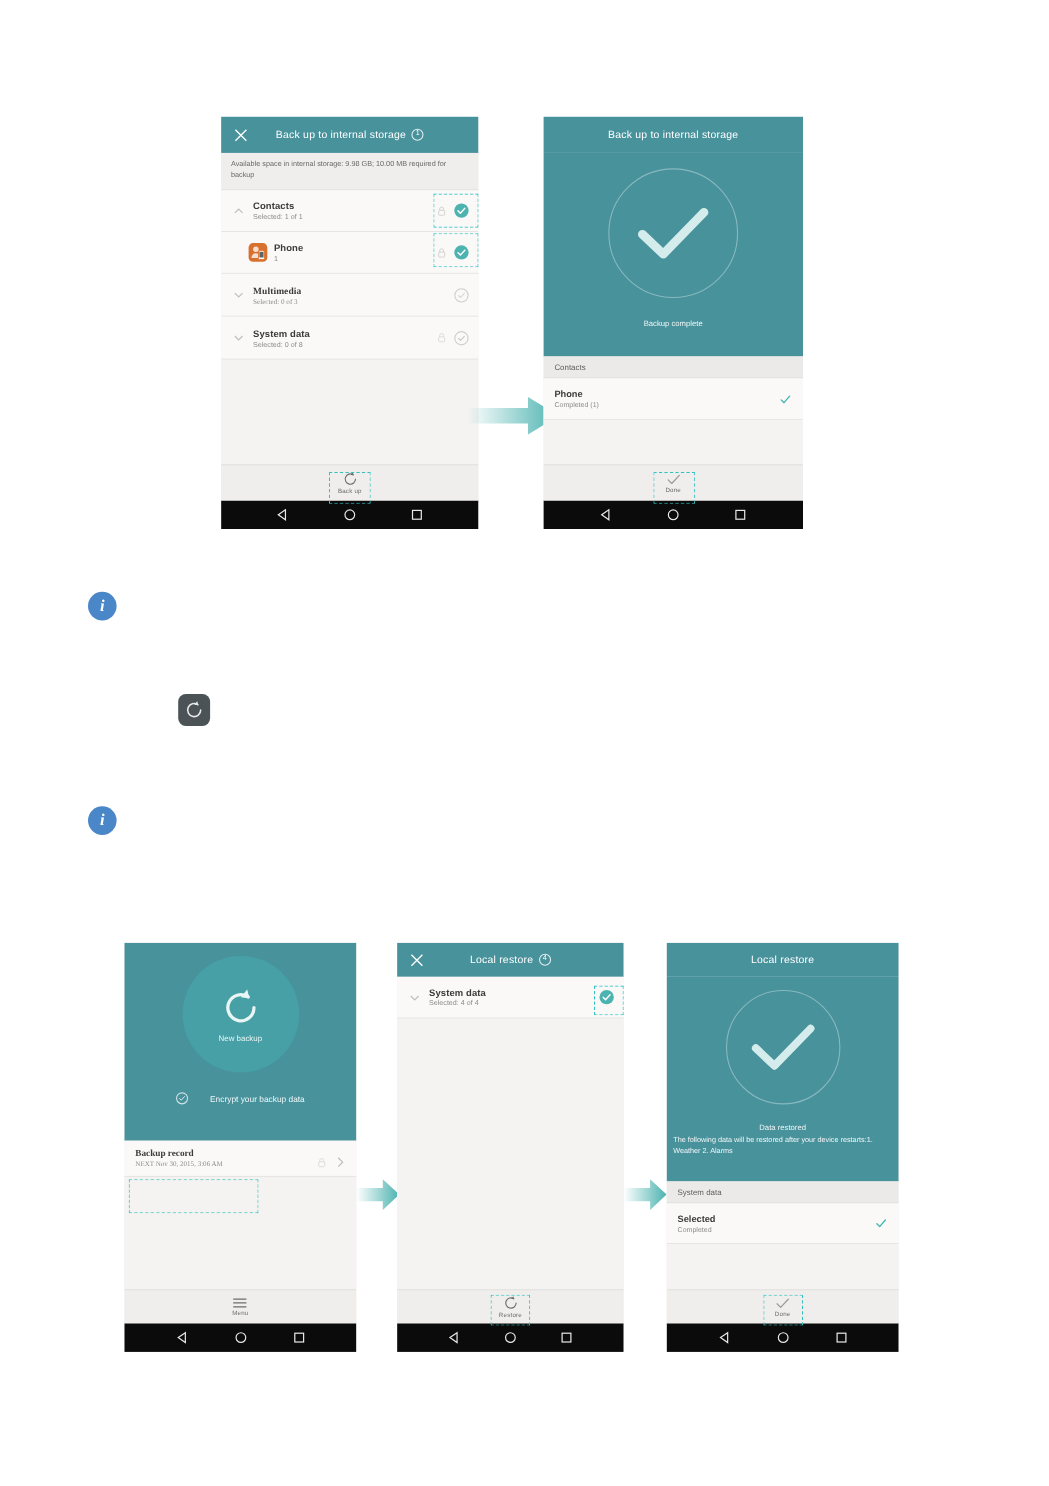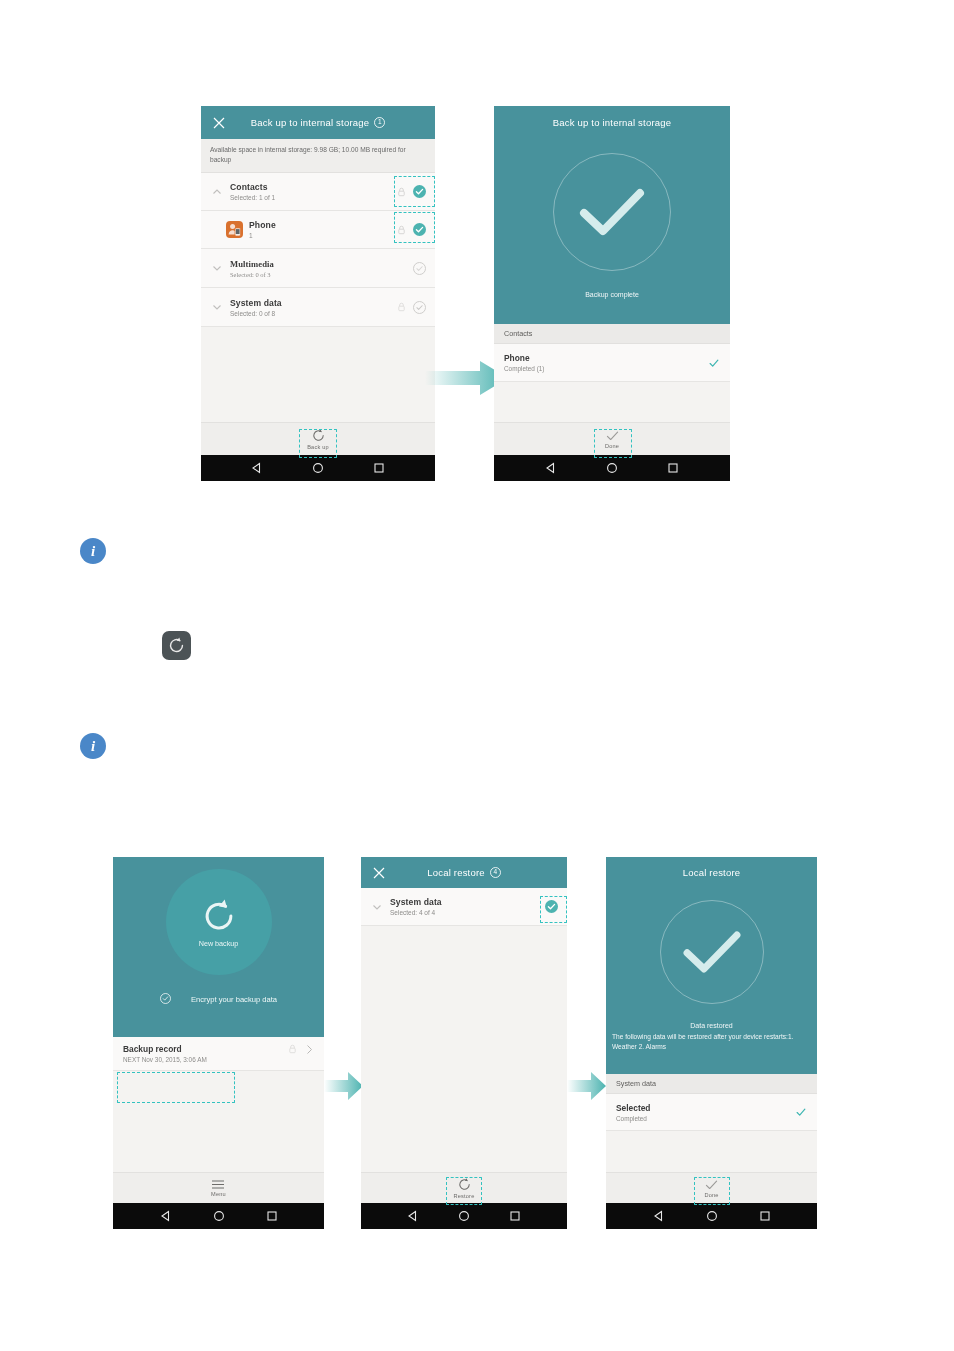--- a/index.html
+++ b/index.html
@@ -323,21 +323,21 @@
       <div style="display:flex;align-items:flex-end;gap:20px;margin-top:18px;">
         <span style="width:11px;height:11px;border-radius:50%;border:1px solid rgba(255,255,255,.75);display:inline-flex;align-items:center;justify-content:center;">
           <svg viewBox="0 0 12 12" width="11" height="11">
               <path d="M3 6.2 L5 8.2 L9 3.8" stroke="#eaf5f5" stroke-width="1.1" fill="none" stroke-linecap="round" stroke-linejoin="round"></path>
             </svg>
         </span>
         <span style="color:#eef8f8;font-size:7.6px;">Encrypt your backup data</span>
       </div>
     </div>
 
-    <div style="background:#faf9f8;border-bottom:1px solid #e6e5e3;display:flex;align-items:flex-start;padding:7px 10px;min-height:32px;">
+    <div style="background:#faf9f8;border-bottom:1px solid #e6e5e3;display:flex;align-items:flex-end;padding:7px 10px;min-height:32px;font-family:Liberation Serif, serif;">
       <div style="flex:1 1 auto;">
         <div style="font-size:8.4px;color:#3b3b3b;font-weight:bold;">Backup record</div>
         <div style="font-size:6.4px;color:#8d8c8a;margin-top:2px;">NEXT  Nov 30, 2015, 3:06 AM</div>
       </div>
       <svg class="lock" viewBox="0 0 10 11" style="margin-right:8px;">
         <path d="M3 4.6 V3.3 a2 2 0 0 1 4 0 V4.6" stroke="#b2b1af" stroke-width="0.9" fill="none"></path>
         <rect x="2" y="4.6" width="6" height="5" rx="1" stroke="#b2b1af" stroke-width="0.9" fill="none"></rect>
       </svg>
       <svg width="9" height="11" viewBox="0 0 9 11">
         <path d="M2.5 1.5 L6.5 5.5 L2.5 9.5" stroke="#b9b8b6" stroke-width="1" fill="none"></path>

